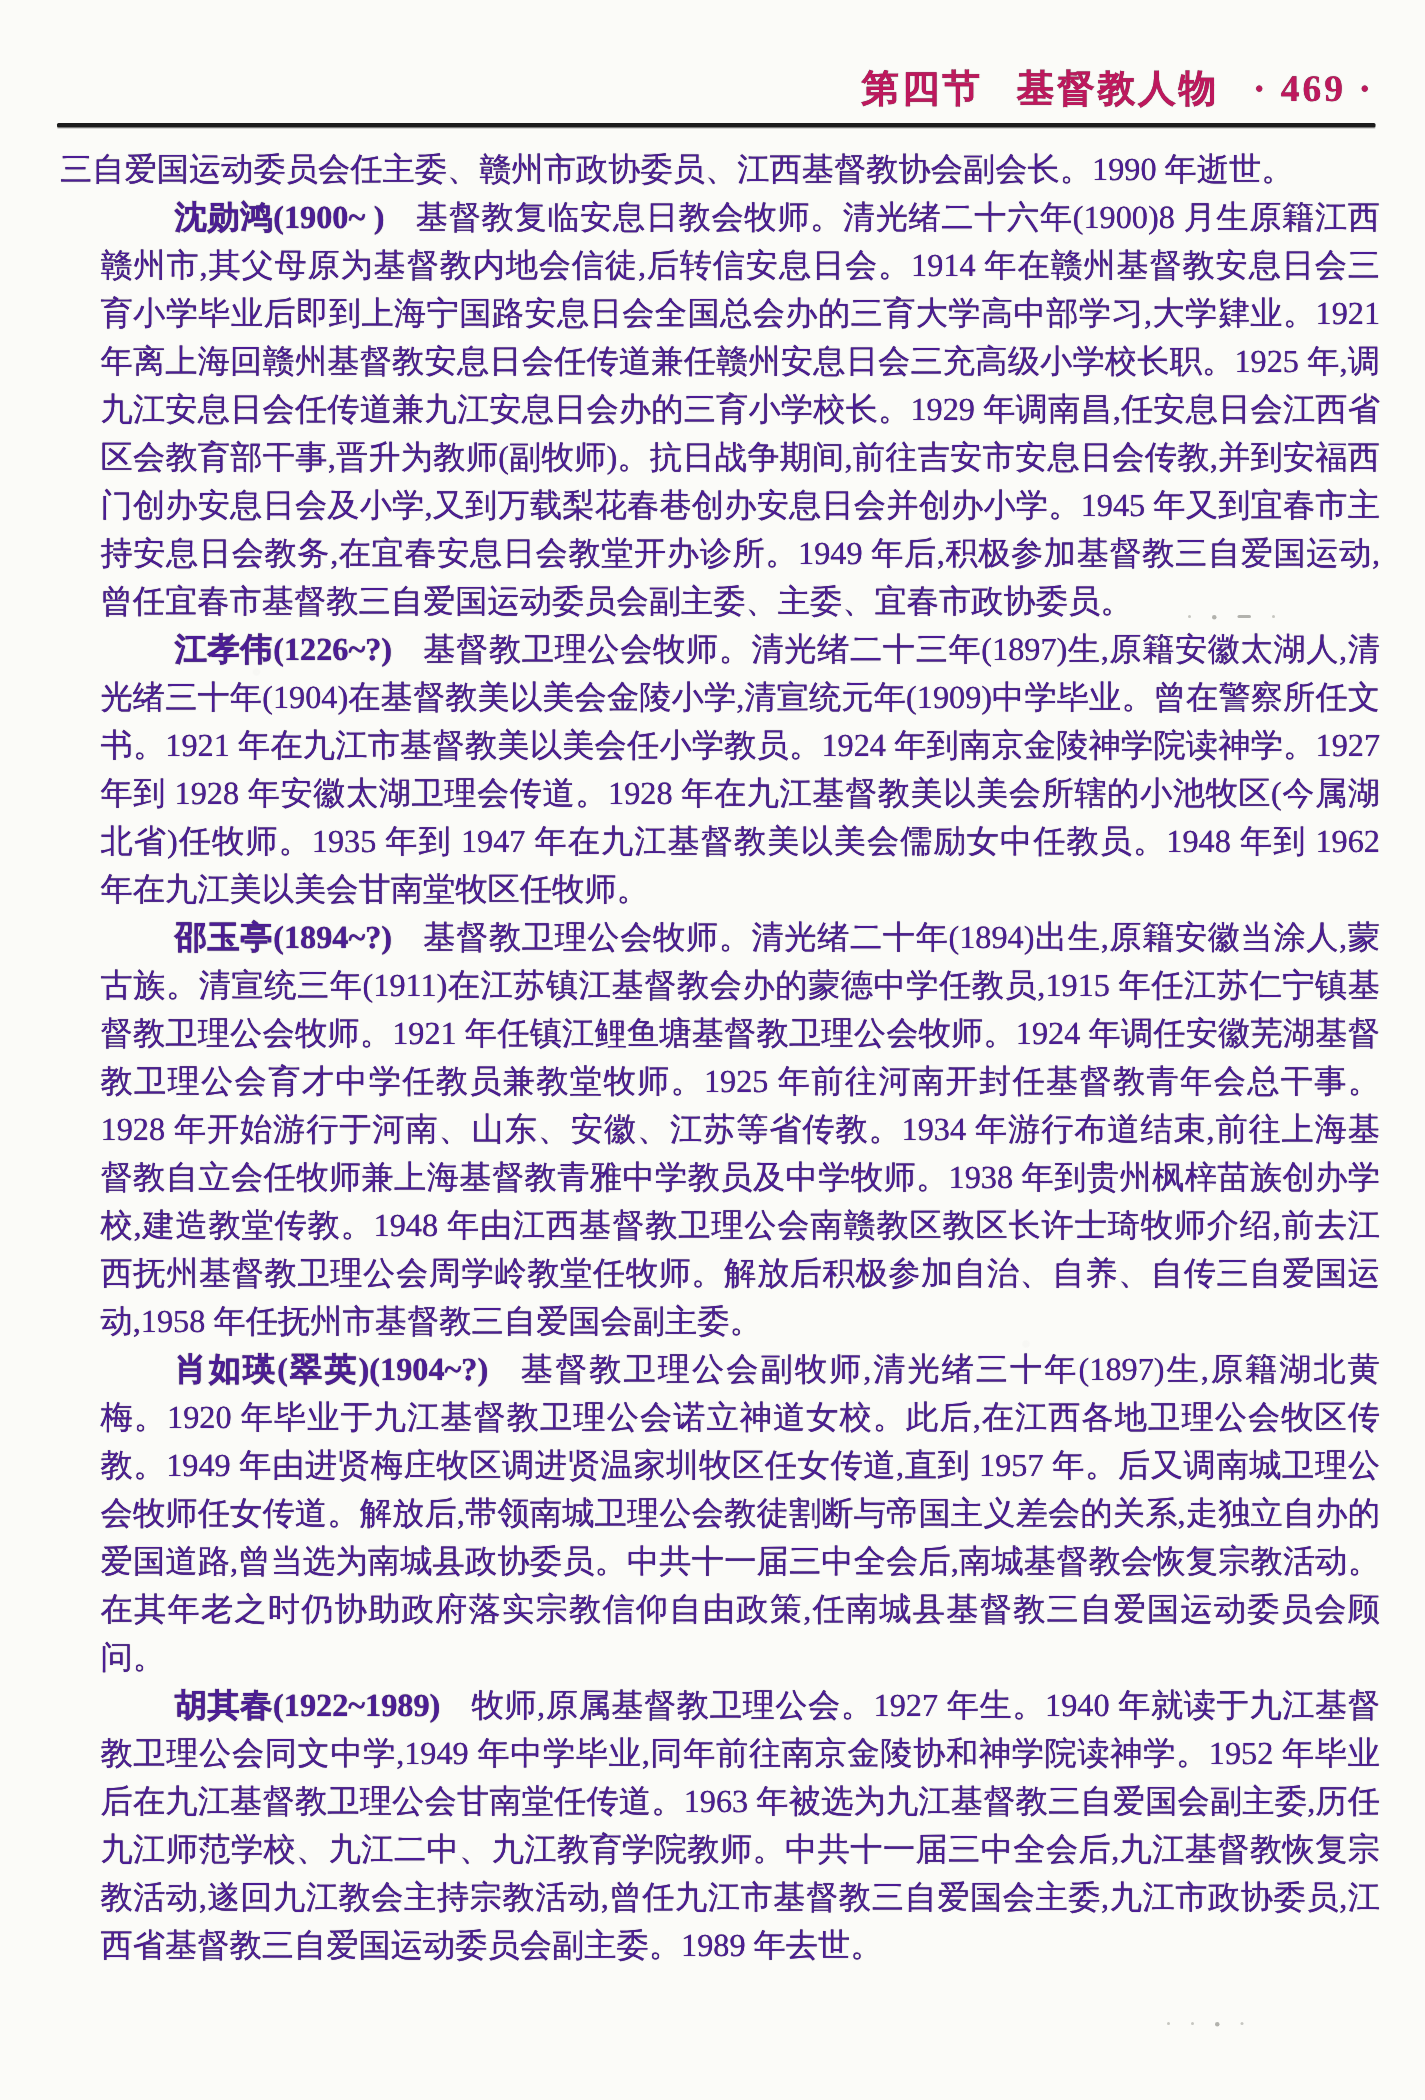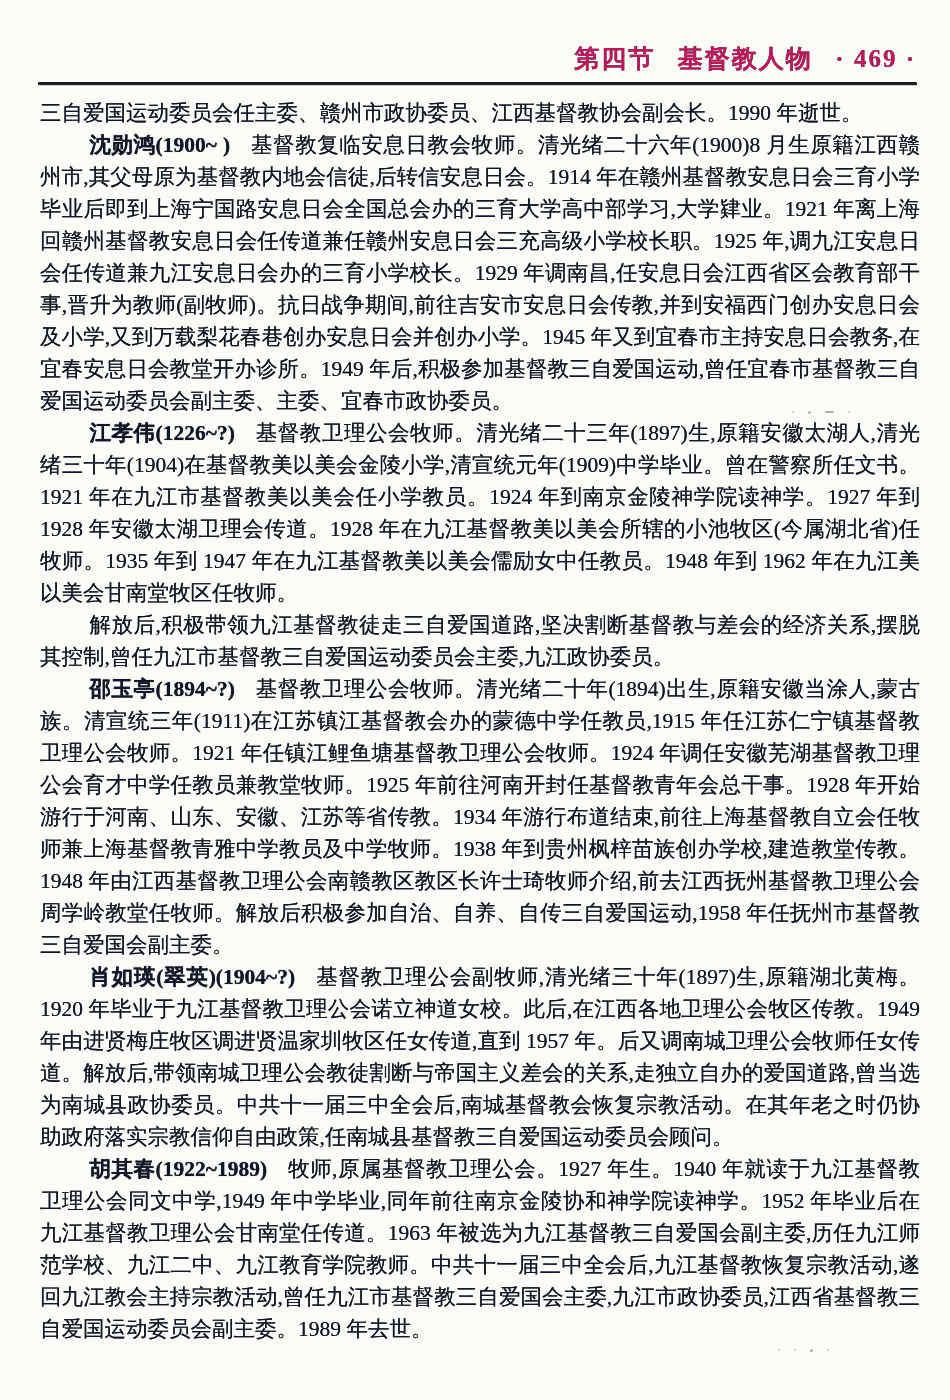--- a/index.html
+++ b/index.html
@@ -29,25 +29,25 @@
   .running-header .sep { display:inline-block; width:0.9em; }
   .header-rule {
     position:absolute; left:38px; right:33px; top:82px;
     height:3px; background:#1c1c1c; border-radius:1px;
     box-shadow:0 1px 0 rgba(0,0,0,0.15);
   }
   .page-body {
     position:absolute; left:40px; top:97px; width:880px;
     font-size:21.5px; line-height:32px;
     text-align:justify; text-justify:inter-ideograph;
-    color:#0f172a;
+    color:#4c1d95;
     text-shadow:0 0 0.5px #2b2b2b;
   }
   .page-body p { margin:0; }
-  .page-body p.indent { text-indent:2.3em; }
+  .page-body p.indent { text-indent:2.3em;margin-left:27px; }
   .entry-name {
     font-weight:bold;
     padding-right:0.95em;
     text-shadow:0 0 0.7px #222;
   }
   
   .speck { position:absolute; pointer-events:none; }
   .speck i {
     display:inline-block; background:#9a9a94; border-radius:50%;
     width:3px; height:3px; margin-right:14px; opacity:0.75; vertical-align:middle;
@@ -63,21 +63,20 @@
 <div class="running-header">
   <span>第四节</span><span class="sep"></span><span>基督教人物</span><span class="sep"></span><span>· 469 ·</span>
 </div>
 
 <div class="header-rule"></div>
 
 <div class="page-body">
     <p><span>三自爱国运动委员会任主委、赣州市政协委员、江西基督教协会副会长。1990 年逝世。</span></p>
     <p class="indent"><span class="entry-name">沈勋鸿(1900~ )</span><span>基督教复临安息日教会牧师。清光绪二十六年(1900)8 月生原籍江西赣州市,其父母原为基督教内地会信徒,后转信安息日会。1914 年在赣州基督教安息日会三育小学毕业后即到上海宁国路安息日会全国总会办的三育大学高中部学习,大学肄业。1921 年离上海回赣州基督教安息日会任传道兼任赣州安息日会三充高级小学校长职。1925 年,调九江安息日会任传道兼九江安息日会办的三育小学校长。1929 年调南昌,任安息日会江西省区会教育部干事,晋升为教师(副牧师)。抗日战争期间,前往吉安市安息日会传教,并到安福西门创办安息日会及小学,又到万载梨花春巷创办安息日会并创办小学。1945 年又到宜春市主持安息日会教务,在宜春安息日会教堂开办诊所。1949 年后,积极参加基督教三自爱国运动,曾任宜春市基督教三自爱国运动委员会副主委、主委、宜春市政协委员。</span></p>
     <p class="indent"><span class="entry-name">江孝伟(1226~?)</span><span>基督教卫理公会牧师。清光绪二十三年(1897)生,原籍安徽太湖人,清光绪三十年(1904)在基督教美以美会金陵小学,清宣统元年(1909)中学毕业。曾在警察所任文书。1921 年在九江市基督教美以美会任小学教员。1924 年到南京金陵神学院读神学。1927 年到 1928 年安徽太湖卫理会传道。1928 年在九江基督教美以美会所辖的小池牧区(今属湖北省)任牧师。1935 年到 1947 年在九江基督教美以美会儒励女中任教员。1948 年到 1962 年在九江美以美会甘南堂牧区任牧师。</span></p>
-    <p class="indent"><span>解放后,积极带领九江基督教徒走三自爱国道路,坚决割断基督教与差会的经济关系,摆脱其控制,曾任九江市基督教三自爱国运动委员会主委,九江政协委员。</span></p>
     <p class="indent"><span class="entry-name">邵玉亭(1894~?)</span><span>基督教卫理公会牧师。清光绪二十年(1894)出生,原籍安徽当涂人,蒙古族。清宣统三年(1911)在江苏镇江基督教会办的蒙德中学任教员,1915 年任江苏仁宁镇基督教卫理公会牧师。1921 年任镇江鲤鱼塘基督教卫理公会牧师。1924 年调任安徽芜湖基督教卫理公会育才中学任教员兼教堂牧师。1925 年前往河南开封任基督教青年会总干事。1928 年开始游行于河南、山东、安徽、江苏等省传教。1934 年游行布道结束,前往上海基督教自立会任牧师兼上海基督教青雅中学教员及中学牧师。1938 年到贵州枫梓苗族创办学校,建造教堂传教。1948 年由江西基督教卫理公会南赣教区教区长许士琦牧师介绍,前去江西抚州基督教卫理公会周学岭教堂任牧师。解放后积极参加自治、自养、自传三自爱国运动,1958 年任抚州市基督教三自爱国会副主委。</span></p>
     <p class="indent"><span class="entry-name">肖如瑛(翠英)(1904~?)</span><span>基督教卫理公会副牧师,清光绪三十年(1897)生,原籍湖北黄梅。1920 年毕业于九江基督教卫理公会诺立神道女校。此后,在江西各地卫理公会牧区传教。1949 年由进贤梅庄牧区调进贤温家圳牧区任女传道,直到 1957 年。后又调南城卫理公会牧师任女传道。解放后,带领南城卫理公会教徒割断与帝国主义差会的关系,走独立自办的爱国道路,曾当选为南城县政协委员。中共十一届三中全会后,南城基督教会恢复宗教活动。在其年老之时仍协助政府落实宗教信仰自由政策,任南城县基督教三自爱国运动委员会顾问。</span></p>
     <p class="indent"><span class="entry-name">胡其春(1922~1989)</span><span>牧师,原属基督教卫理公会。1927 年生。1940 年就读于九江基督教卫理公会同文中学,1949 年中学毕业,同年前往南京金陵协和神学院读神学。1952 年毕业后在九江基督教卫理公会甘南堂任传道。1963 年被选为九江基督教三自爱国会副主委,历任九江师范学校、九江二中、九江教育学院教师。中共十一届三中全会后,九江基督教恢复宗教活动,遂回九江教会主持宗教活动,曾任九江市基督教三自爱国会主委,九江市政协委员,江西省基督教三自爱国运动委员会副主委。1989 年去世。</span></p>
   </div>
 
 <div class="speck" style="left:792px; top:402px;">
   <i class="tiny"></i><i></i><i class="dash"></i><i class="tiny"></i>
 </div>
 <div class="speck" style="left:852px; top:1192px;">
   <i class="tiny"></i>

